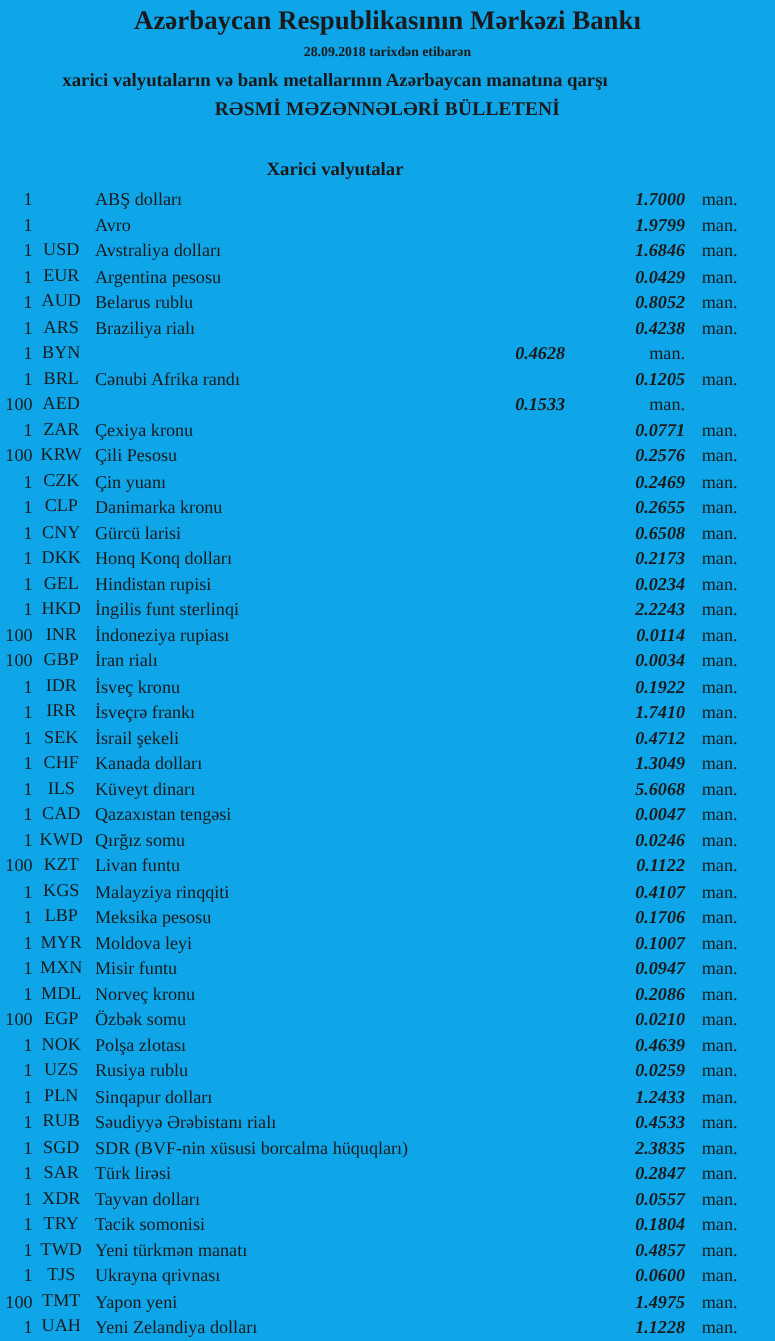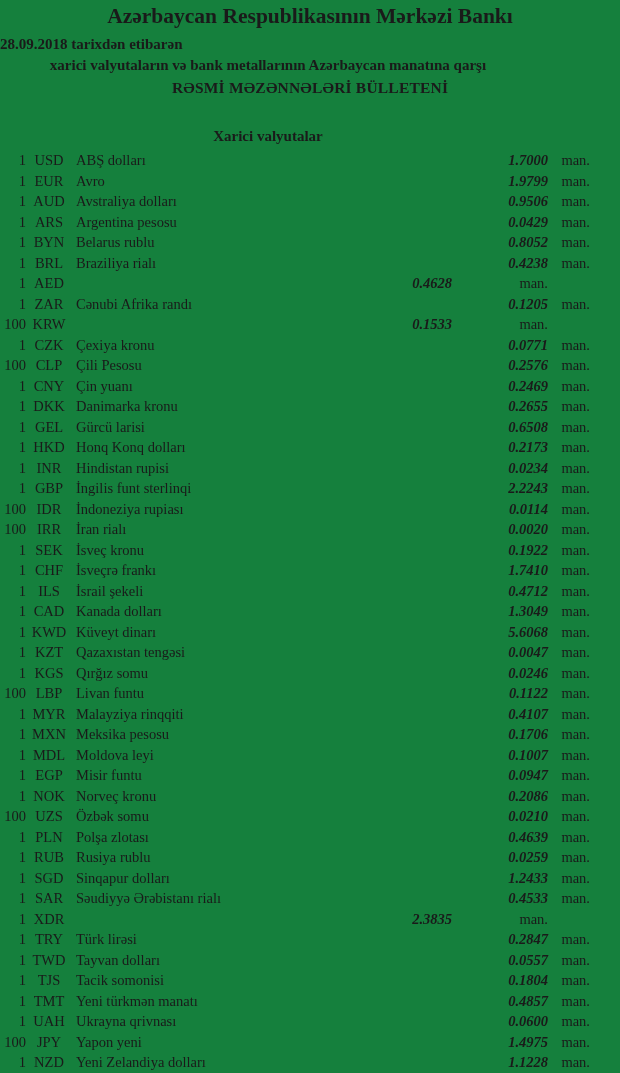--- a/index.html
+++ b/index.html
@@ -7,33 +7,33 @@
     width: 620px; height: 1073px;
     background: #ffffff;
     font-family: "Liberation Serif", "DejaVu Serif", serif;
     color: #1a1a1a;
     -webkit-font-smoothing: antialiased;
   }
   .page {
     position: relative;
     width: 620px; height: 1073px;
     overflow: hidden;
-    background: #15803d;
+    background: #0ea5e9;
     text-decoration: underline;
   }
   .bank-name {
     position: absolute; top: 4px; left: 0; width: 620px;
     text-align: center;
     font-size: 21.5px; font-weight: bold;
     margin: 0;
   }
   .date-line {
     position: absolute; top: 36px; left: 0; width: 620px;
-    text-align: left;
-    font-size: 15px; font-weight: bold;
+    text-align: center;
+    font-size: 11px; font-weight: bold;
   }
   .subject-line {
     position: absolute; top: 57px; left: 0; width: 536px;
     text-align: center;
     font-size: 15px; font-weight: bold;
   }
   .bulletin-title {
     position: absolute; top: 79px; left: 0; width: 620px;
     text-align: center;
     font-size: 15.5px; font-weight: bold;
@@ -50,21 +50,21 @@
   }
   .row {
     display: grid;
     grid-template-columns: 26px 46px 1fr 96px 42px;
     height: 20.51px;
     line-height: 20.51px;
     font-size: 14.5px;
     white-space: nowrap;
   }
   .qty  { text-align: right; }
-  .code { text-align: center; }
+  .code { text-align: center; margin-top: 40px; }
   .name { padding-left: 4px; overflow: hidden; }
   .rate { text-align: right; font-weight: bold; font-style: italic; }
   .unit { padding-left: 9px; text-align: right; }
 </style>
 </head>
 <body style="color: rgb(26, 26, 26); background: rgb(255, 255, 255);">
 
 <div class="page">
   <h1 class="bank-name">Azərbaycan Respublikasının Mərkəzi Bankı</h1>
   <div class="date-line">28.09.2018 tarixdən etibarən</div>
@@ -85,21 +85,21 @@
     <span class="qty">1</span>
     <span class="code">EUR</span>
     <span class="name">Avro</span>
     <span class="rate">1.9799</span>
     <span class="unit">man.</span>
   </div>
       <div class="row">
     <span class="qty">1</span>
     <span class="code">AUD</span>
     <span class="name">Avstraliya dolları</span>
-    <span class="rate">0.9506</span>
+    <span class="rate">1.6846</span>
     <span class="unit">man.</span>
   </div>
       <div class="row">
     <span class="qty">1</span>
     <span class="code">ARS</span>
     <span class="name">Argentina pesosu</span>
     <span class="rate">0.0429</span>
     <span class="unit">man.</span>
   </div>
       <div class="row">
@@ -195,21 +195,21 @@
     <span class="qty">100</span>
     <span class="code">IDR</span>
     <span class="name">İndoneziya rupiası</span>
     <span class="rate">0.0114</span>
     <span class="unit">man.</span>
   </div>
       <div class="row">
     <span class="qty">100</span>
     <span class="code">IRR</span>
     <span class="name">İran rialı</span>
-    <span class="rate">0.0020</span>
+    <span class="rate">0.0034</span>
     <span class="unit">man.</span>
   </div>
       <div class="row">
     <span class="qty">1</span>
     <span class="code">SEK</span>
     <span class="name">İsveç kronu</span>
     <span class="rate">0.1922</span>
     <span class="unit">man.</span>
   </div>
       <div class="row">
@@ -327,20 +327,21 @@
       <div class="row">
     <span class="qty">1</span>
     <span class="code">SAR</span>
     <span class="name">Səudiyyə Ərəbistanı rialı</span>
     <span class="rate">0.4533</span>
     <span class="unit">man.</span>
   </div>
       <div class="row">
     <span class="qty">1</span>
     <span class="code">XDR</span>
+    <span class="name">SDR (BVF-nin xüsusi borcalma hüquqları)</span>
     <span class="rate">2.3835</span>
     <span class="unit">man.</span>
   </div>
       <div class="row">
     <span class="qty">1</span>
     <span class="code">TRY</span>
     <span class="name">Türk lirəsi</span>
     <span class="rate">0.2847</span>
     <span class="unit">man.</span>
   </div>

